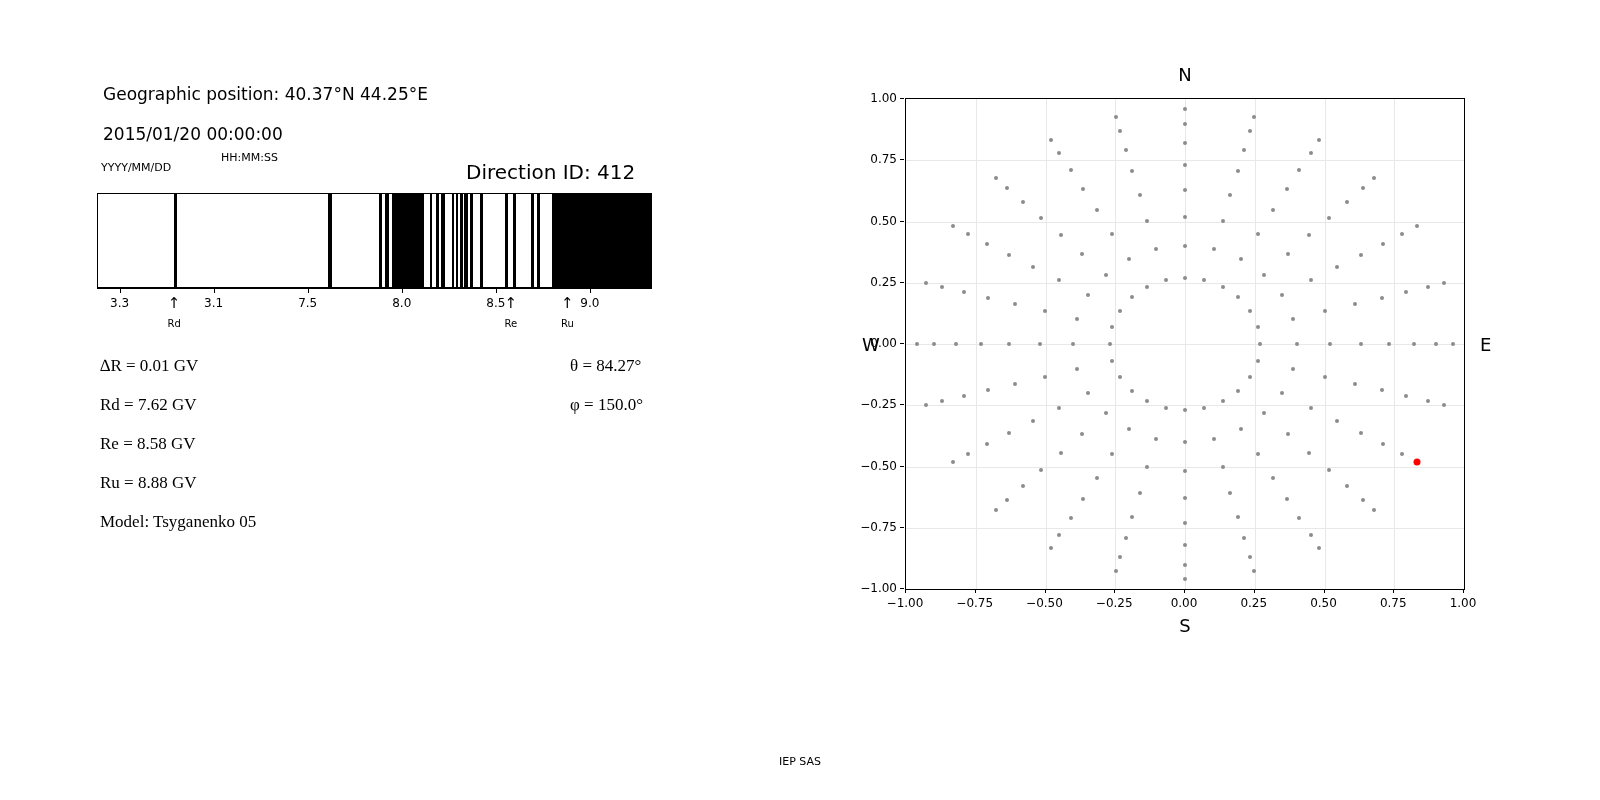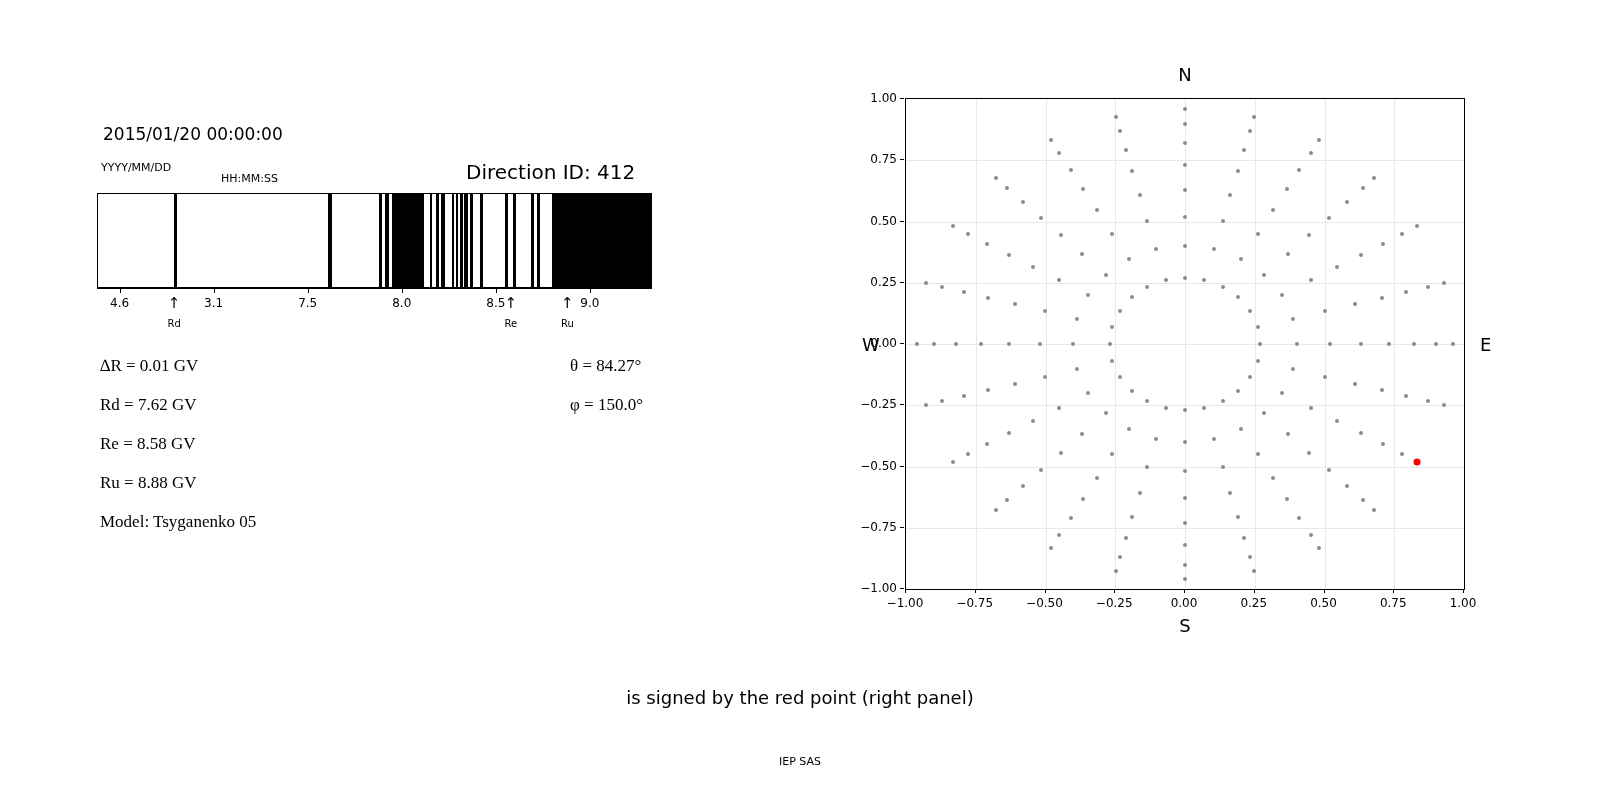--- a/index.html
+++ b/index.html
@@ -39,21 +39,21 @@
   .fmt-date {
     position: absolute;
     left: 101px;
     top: 161px;
     font-size: 11px;
     white-space: nowrap;
   }
   .fmt-time {
     position: absolute;
     left: 221px;
-    top: 172px;
+    top: 151px;
     font-size: 11px;
     white-space: nowrap;
     text-align: right;
   }
   .direction-id {
     position: absolute;
     left: 466px;
     top: 160px;
     font-size: 20px;
     white-space: nowrap;
@@ -207,20 +207,21 @@
   .compass-n { left: 345px; top: 14px; transform: translateX(-50%); }
   .compass-s { left: 345px; top: 565px; transform: translateX(-50%); }
   .compass-w { left: 22px; top: 284px; }
   .compass-e { left: 640px; top: 284px; }
 </style>
 </head>
 <body>
 
 <div class="panel-left">
 
+  <div class="geo-line">Geographic position: 40.37°N 44.25°E</div>
   <div class="date-line">2015/01/20 00:00:00</div>
   <div class="fmt-date">YYYY/MM/DD</div>
   <div class="fmt-time">HH:MM:SS</div>
   <div class="direction-id">Direction ID: 412</div>
 
   <div class="penumbra-box" id="penumbra-box">
       <div class="pen-band" style="left: 76.1949px; width: 2.82203px;"></div>
       <div class="pen-band" style="left: 230.466px; width: 3.76271px;"></div>
       <div class="pen-band" style="left: 281.263px; width: 2.82203px;"></div>
       <div class="pen-band" style="left: 286.907px; width: 3.76271px;"></div>
@@ -236,21 +237,21 @@
       <div class="pen-band" style="left: 381.915px; width: 2.82203px;"></div>
       <div class="pen-band" style="left: 407.314px; width: 2.82203px;"></div>
       <div class="pen-band" style="left: 414.839px; width: 2.82203px;"></div>
       <div class="pen-band" style="left: 432.712px; width: 2.82203px;"></div>
       <div class="pen-band" style="left: 439.297px; width: 2.82203px;"></div>
       <div class="pen-band" style="left: 454.347px; width: 100.653px;"></div>
     </div>
   <div class="axis-line"></div>
   <div id="penumbra-axis">
       <div class="tick" style="left: 119.576px;"></div>
-      <div class="tick-label" style="left: 119.576px;">4.6</div>
+      <div class="tick-label" style="left: 119.576px;">3.3</div>
       <div class="tick" style="left: 213.644px;"></div>
       <div class="tick-label" style="left: 213.644px;">3.1</div>
       <div class="tick" style="left: 307.712px;"></div>
       <div class="tick-label" style="left: 307.712px;">7.5</div>
       <div class="tick" style="left: 401.78px;"></div>
       <div class="tick-label" style="left: 401.78px;">8.0</div>
       <div class="tick" style="left: 495.847px;"></div>
       <div class="tick-label" style="left: 495.847px;">8.5</div>
       <div class="tick" style="left: 589.915px;"></div>
       <div class="tick-label" style="left: 589.915px;">9.0</div>
@@ -521,16 +522,15 @@
       <div class="ax-ytick" style="left: 60px; top: 170.5px;"></div>
       <div class="ax-ylabel" style="left: 7px; width: 50px; top: 170.5px;">0.50</div>
       <div class="ax-ytick" style="left: 60px; top: 109.25px;"></div>
       <div class="ax-ylabel" style="left: 7px; width: 50px; top: 109.25px;">0.75</div>
       <div class="ax-ytick" style="left: 60px; top: 48px;"></div>
       <div class="ax-ylabel" style="left: 7px; width: 50px; top: 48px;">1.00</div>
     </div>
 </div>
 
 <div class="caption">
-  <div>is signed by the red point (right panel)</div>
 </div>
 
 <div class="footer">IEP SAS</div>
 
 </body></html>

